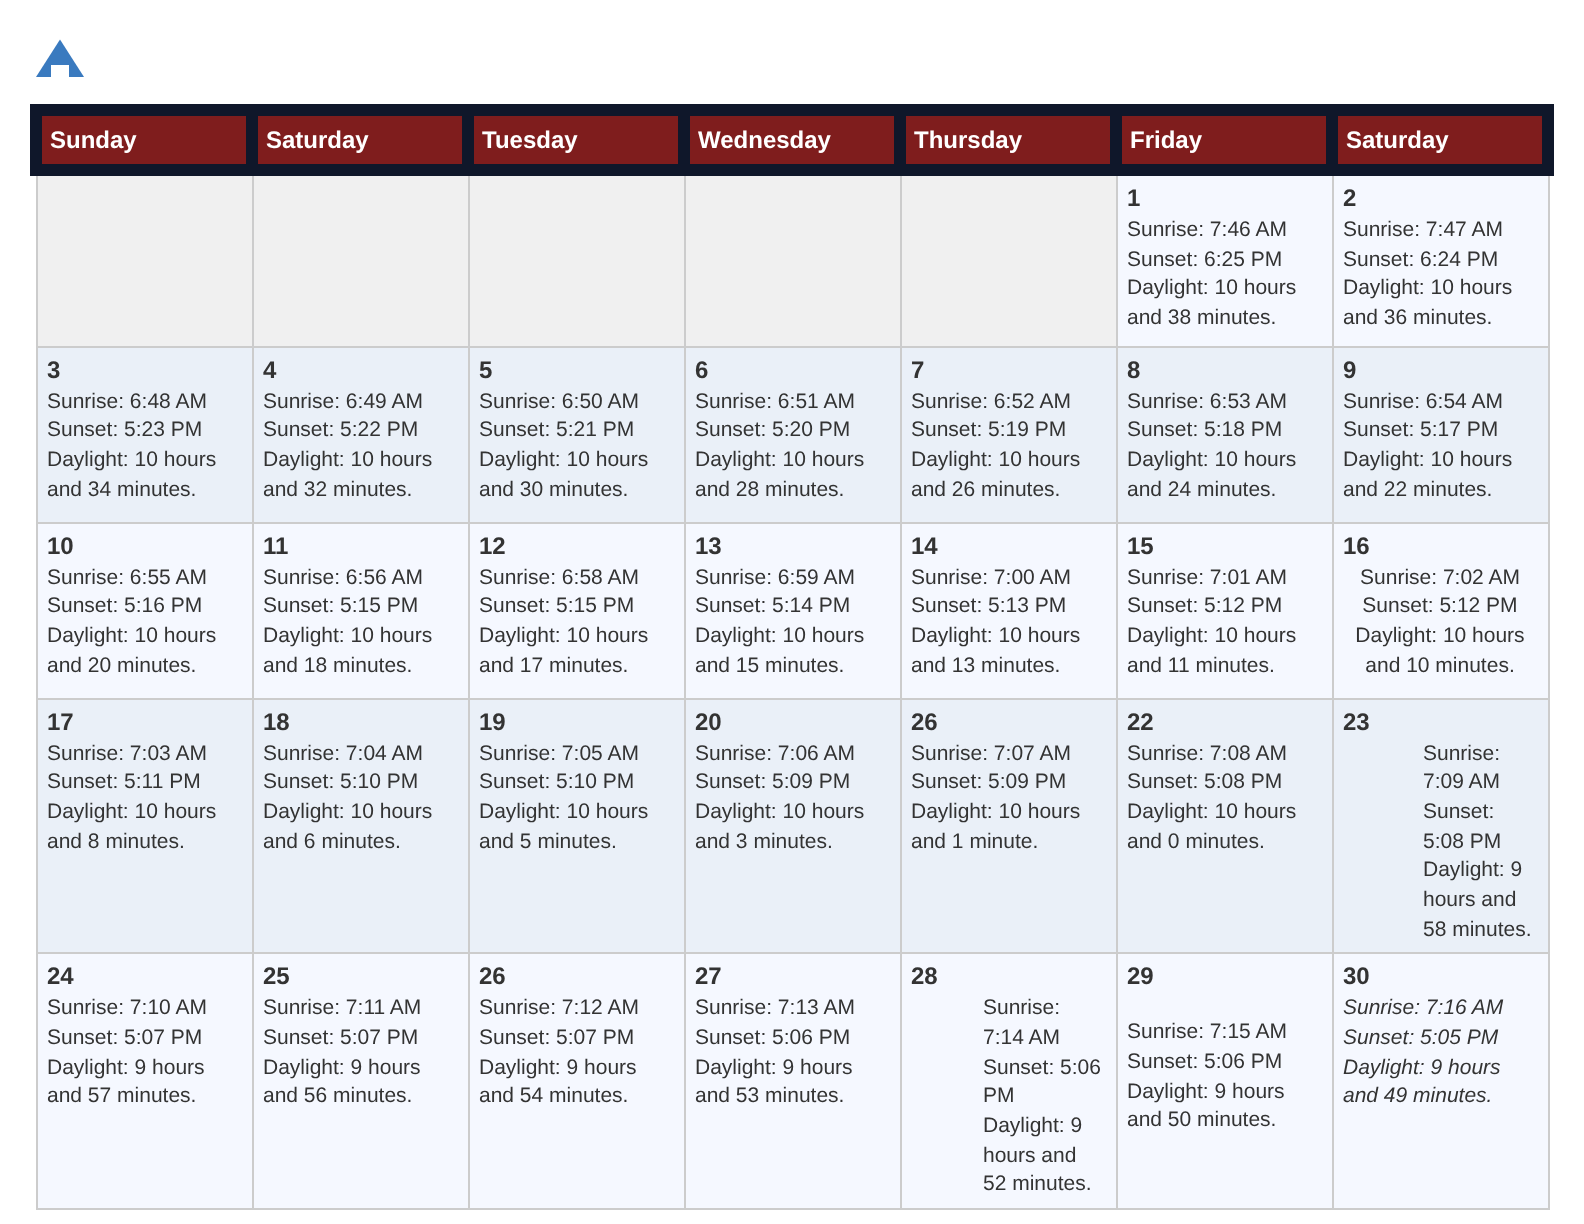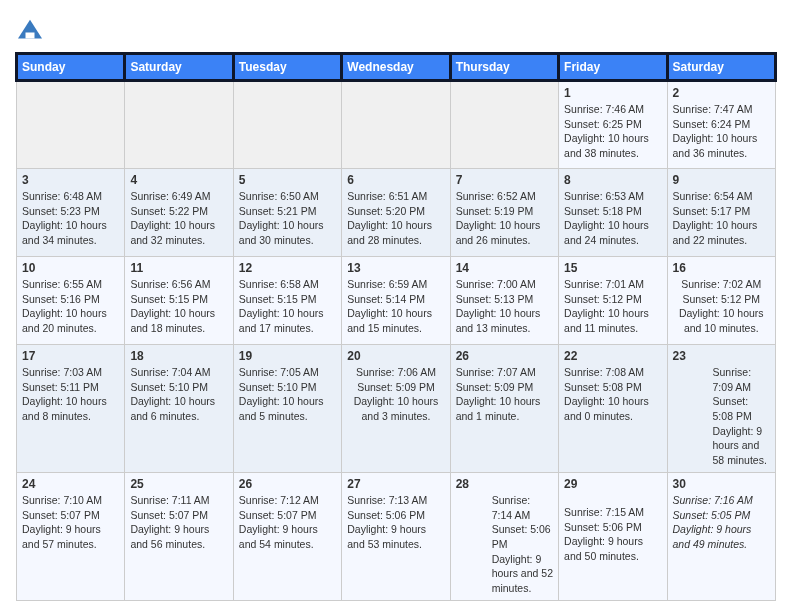--- a/index.html
+++ b/index.html
@@ -53,27 +53,27 @@
     .location {
       font-size: 15px;
       color: #555;
     }
     table {
       width: 100%;
       border-collapse: collapse;
       table-layout: fixed;
     }
     thead tr th {
-      background-color: #3b82f6;
+      background-color: #7f1d1d;
       color: #fff;
       font-size: 12px;
       font-weight: bold;
       padding: 5px 4px;
       text-align: left;
-      border: 3px solid #0f172a;
+      border: 6px solid #0f172a;
     }
     tbody tr td {
       vertical-align: top;
       border: 1px solid #ccc;
       padding: 4px 5px;
       font-size: 10.5px;
       color: #333;
       height: 88px;
       background: #fff;
     }
@@ -252,21 +252,21 @@
 Daylight: 10 hours and 6 minutes.</div>
         </td>
         <td>
           <span class="day-number">19</span>
           <div class="cell-content" style="white-space: pre-line;">Sunrise: 7:05 AM
 Sunset: 5:10 PM
 Daylight: 10 hours and 5 minutes.</div>
         </td>
         <td>
           <span class="day-number">20</span>
-          <div class="cell-content" style="white-space: pre-line; text-align: center;">Sunrise: 7:06 AM
+          <div class="cell-content" style="white-space: pre-line;">Sunrise: 7:06 AM
 Sunset: 5:09 PM
 Daylight: 10 hours and 3 minutes.</div>
         </td>
         <td>
           <span class="day-number">26</span>
           <div class="cell-content" style="white-space: pre-line;">Sunrise: 7:07 AM
 Sunset: 5:09 PM
 Daylight: 10 hours and 1 minute.</div>
         </td>
         <td>

